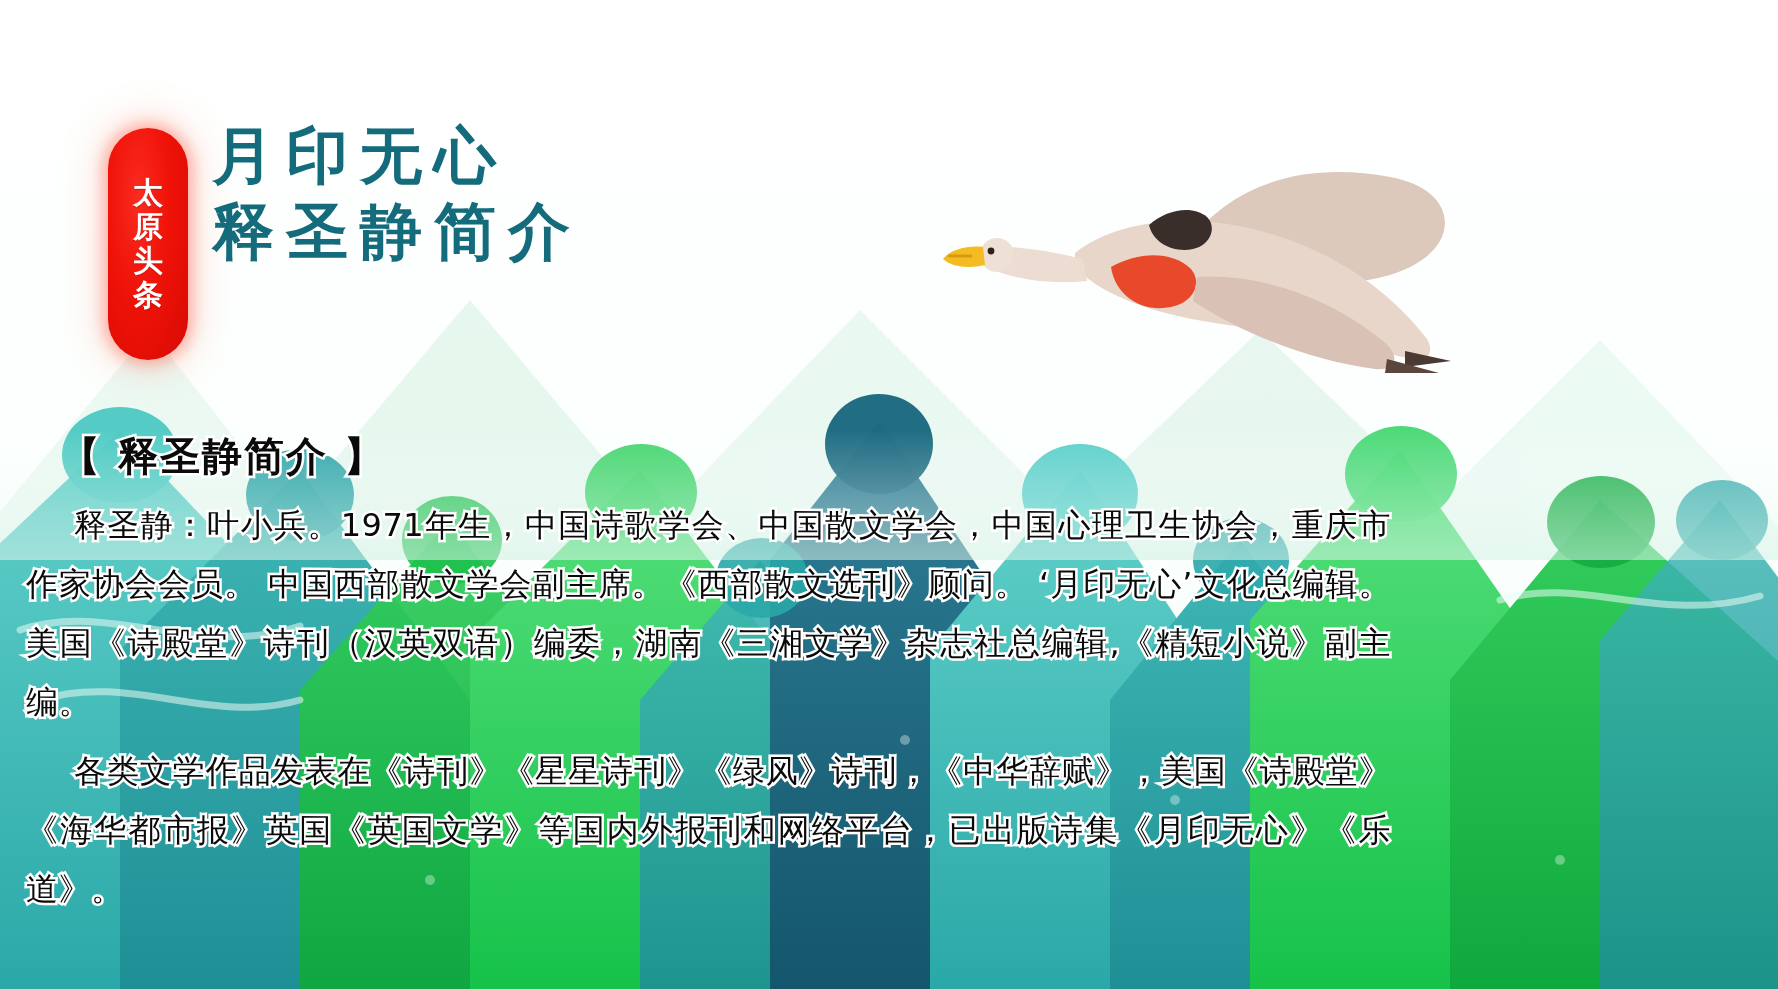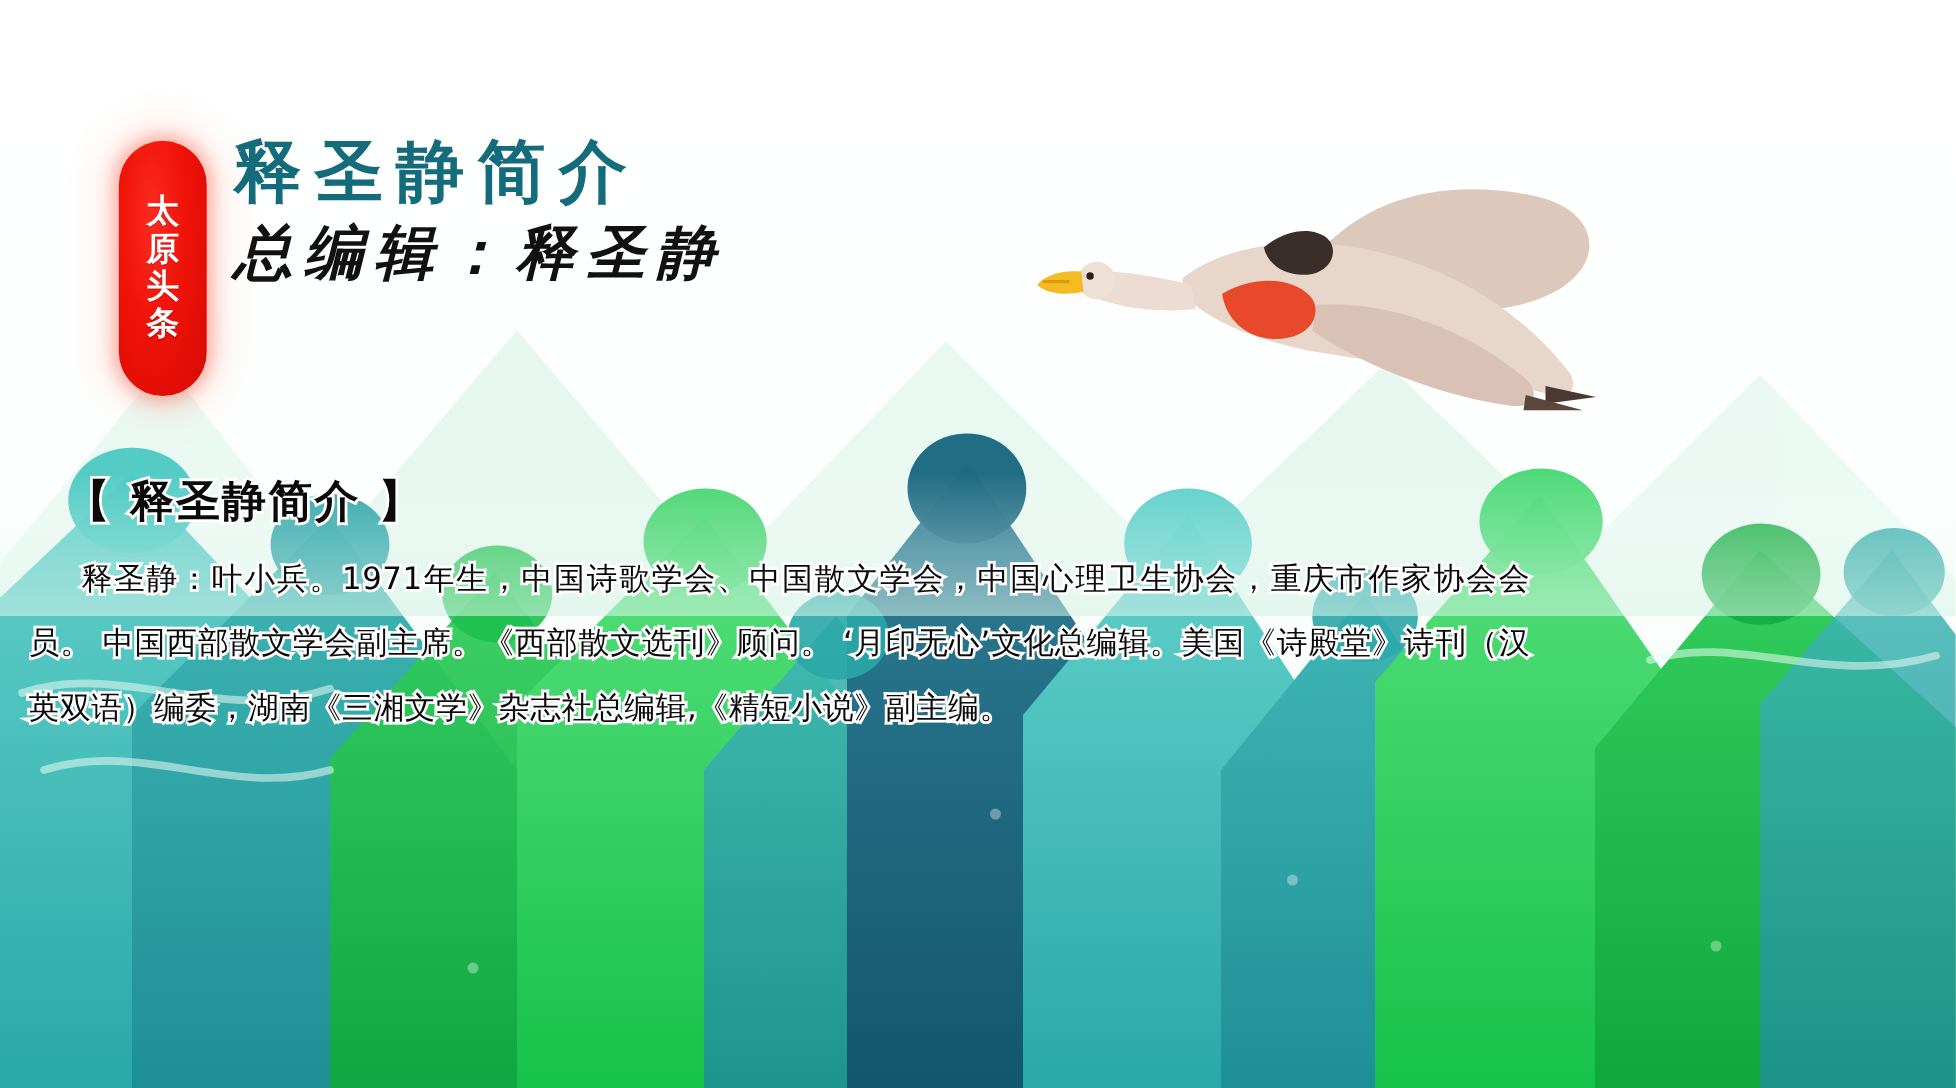--- a/index.html
+++ b/index.html
@@ -91,21 +91,21 @@
     font-size:40px;
     line-height:52px;
     color:#0a0a0a;
     letter-spacing:2px;
     -webkit-text-stroke:5px #ffffff;
     paint-order:stroke fill;
   }
   .para{
     margin:0 26px 4px 26px;
     font-family:"DejaVu Sans","Liberation Sans",sans-serif;
-    font-size:28px;
+    font-size:32px;
     line-height:59px;
     color:#0a0a0a;
     text-align:justify;
     text-justify:inter-character;
     text-indent:48px;
     letter-spacing:.5px;
     -webkit-text-stroke:5px #ffffff;
     paint-order:stroke fill;
   }
   .para.p2{ margin-top:10px; }
@@ -204,22 +204,22 @@
   <div class="header">
 
     <div class="seal">
       <span class="seal-char">太</span>
       <span class="seal-char">原</span>
       <span class="seal-char">头</span>
       <span class="seal-char">条</span>
     </div>
 
     <div class="title-block">
+      <div class="title-line">月印无心</div>
       <div class="title-line">释圣静简介</div>
-      <div class="sub-line">总编辑：释圣静</div>
     </div>
 
     <svg class="goose" viewBox="0 0 530 250">
 
       <path d="M250 92 C 300 22, 378 8, 455 22 C 500 30, 520 58, 505 86 C 480 128, 398 136, 322 122 Z" fill="#ddc8bc"></path>
 
       <path d="M140 98 C 180 66, 250 58, 318 74 C 392 92, 452 132, 492 184
                C 500 198, 492 208, 476 204 C 404 186, 330 176, 268 166
                C 208 156, 162 136, 140 112 Z" fill="#e9d6ca"></path>
 
@@ -242,15 +242,16 @@
                C 376 206, 306 178, 258 146 Z" fill="#d9c2b5"></path>
 
       <path d="M470 196 L516 206 L470 212 Z" fill="#4b3a33"></path>
       <path d="M452 204 L504 218 L450 218 Z" fill="#5a463d"></path>
     </svg>
   </div>
 
   <div class="content">
     <h2 class="section-title">【 释圣静简介 】</h2>
     <p class="para p1">释圣静：叶小兵。1971年生，中国诗歌学会、中国散文学会，中国心理卫生协会，重庆市作家协会会员。 中国西部散文学会副主席。《西部散文选刊》顾问。 ‘月印无心’文化总编辑。美国《诗殿堂》诗刊（汉英双语）编委，湖南《三湘文学》杂志社总编辑,《精短小说》副主编。</p>
+    <p class="para p2">各类文学作品发表在《诗刊》《星星诗刊》《绿风》诗刊，《中华辞赋》，美国《诗殿堂》《海华都市报》英国《英国文学》等国内外报刊和网络平台，已出版诗集《月印无心》《乐道》。</p>
   </div>
 
 </div>
 
 </body></html>

